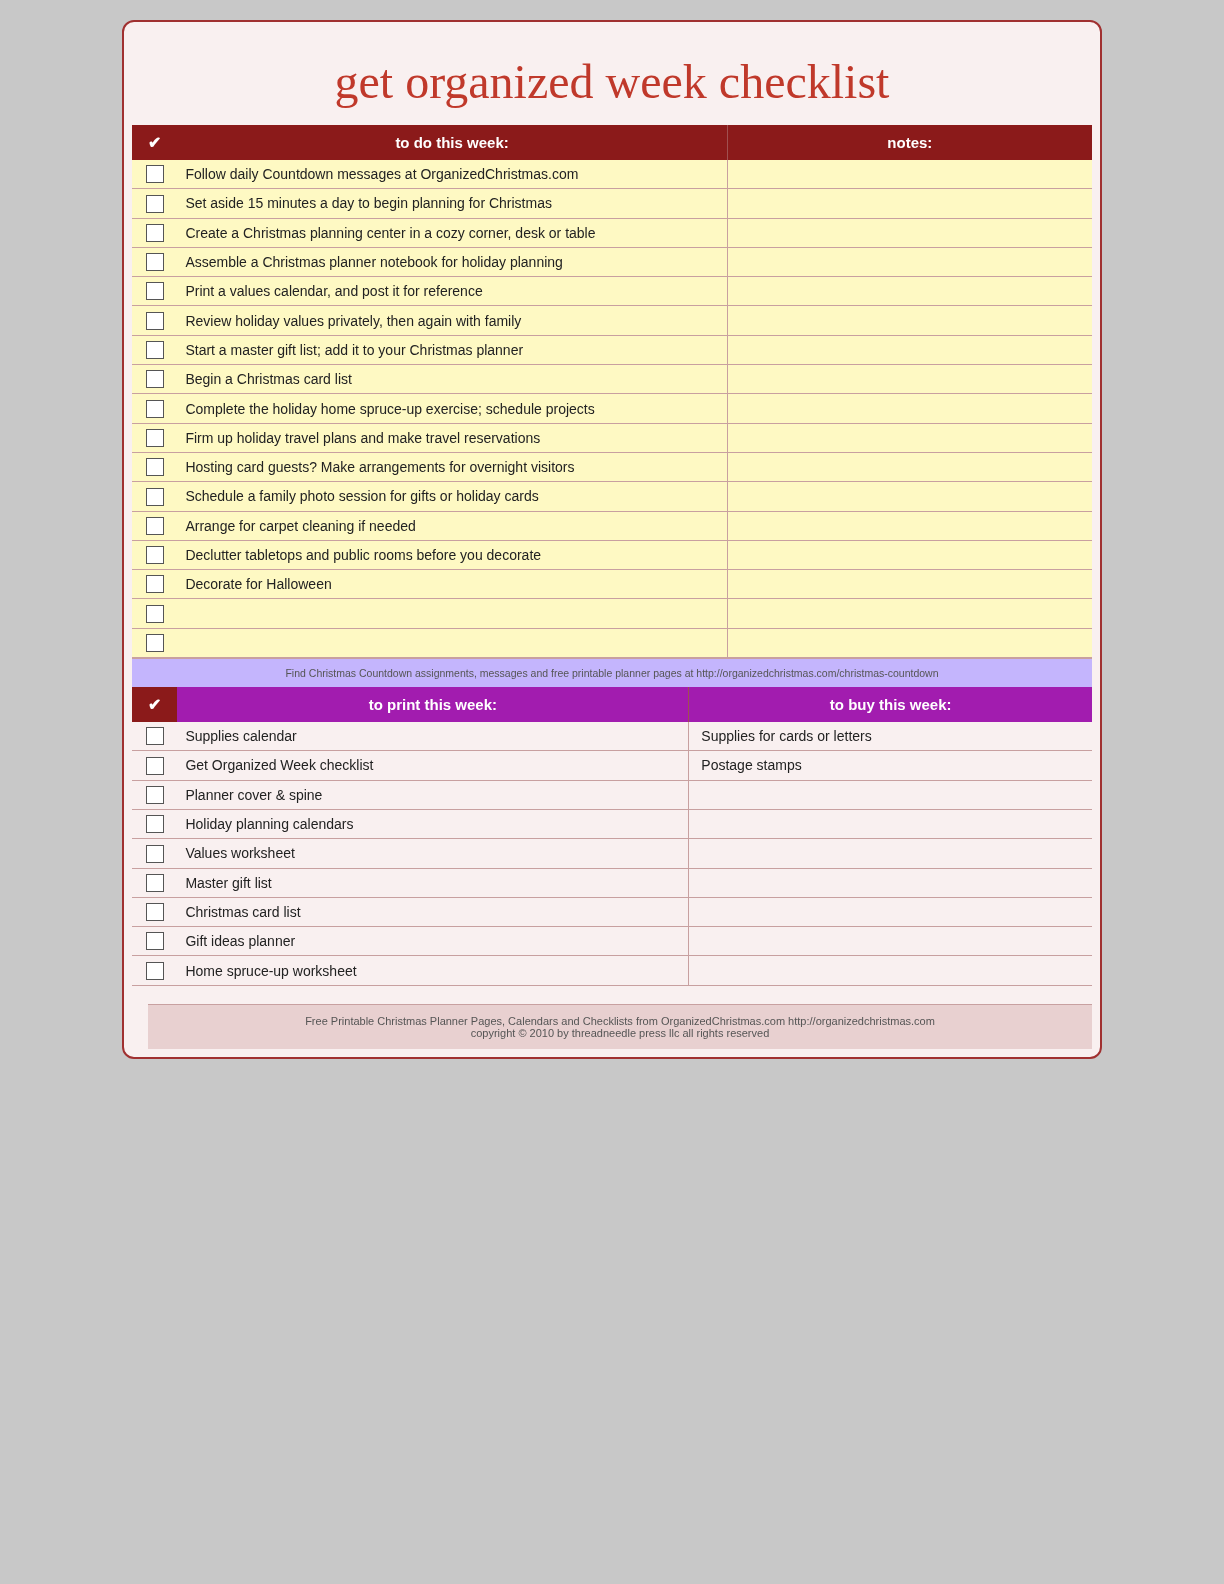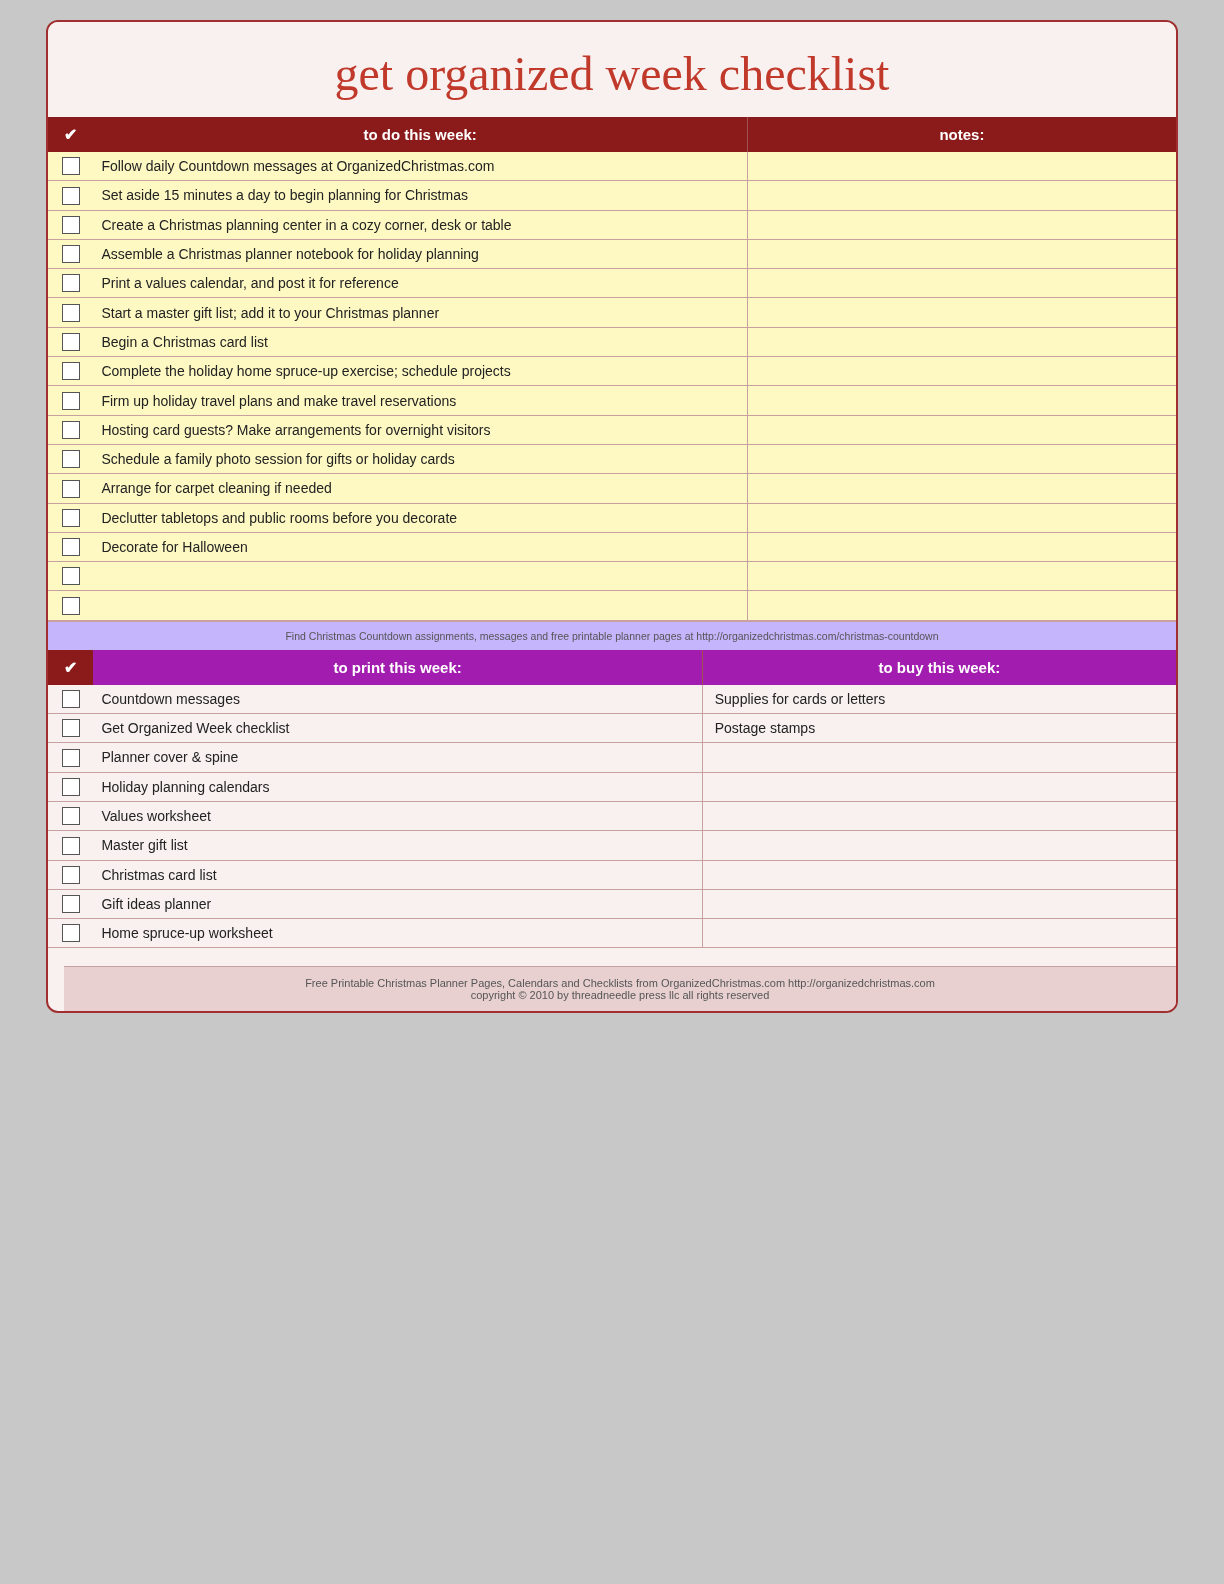--- a/index.html
+++ b/index.html
@@ -9,22 +9,22 @@
       justify-content: center;
       align-items: flex-start;
       min-height: 100vh;
       padding: 20px;
       font-family: Arial, sans-serif;
     }
     .page {
       background: #f9f0f0;
       border: 2px solid #a03030;
       border-radius: 12px;
-      width: 1132px;
-      padding: 0;
+      width: 980px;
+      padding: 8px;
       overflow: hidden;
     }
     .main-title {
       text-align: center;
       font-size: 48px;
       color: #c0392b;
       font-family: Georgia, serif;
       font-weight: normal;
       padding: 24px 20px 16px;
       background: #f9f0f0;
@@ -200,20 +200,27 @@
     <td class="check-cell">
       <span class="checkbox"></span>
     </td>
     <td class="item-cell">Print a values calendar, and post it for reference</td>
     <td class="notes-cell"></td>
   </tr>
         <tr class="checklist-row">
     <td class="check-cell">
       <span class="checkbox"></span>
     </td>
+    <td class="item-cell">Review holiday values privately, then again with family</td>
+    <td class="notes-cell"></td>
+  </tr>
+        <tr class="checklist-row">
+    <td class="check-cell">
+      <span class="checkbox"></span>
+    </td>
     <td class="item-cell">Start a master gift list; add it to your Christmas planner</td>
     <td class="notes-cell"></td>
   </tr>
         <tr class="checklist-row">
     <td class="check-cell">
       <span class="checkbox"></span>
     </td>
     <td class="item-cell">Begin a Christmas card list</td>
     <td class="notes-cell"></td>
   </tr>
@@ -293,21 +300,21 @@
         </td>
         <td class="print-col">to print this week:</td>
         <td class="buy-col">to buy this week:</td>
       </tr>
     </thead>
     <tbody id="bottom-tbody">
     <tr class="bottom-row">
     <td class="check-cell" style="width:40px; text-align:center;">
       <span class="checkbox"></span>
     </td>
-    <td class="item-cell">Countdown messages</td>
+    <td class="item-cell">Supplies calendar</td>
     <td class="buy-cell">Supplies for cards or letters</td>
   </tr>
         <tr class="bottom-row">
     <td class="check-cell" style="width:40px; text-align:center;">
       <span class="checkbox"></span>
     </td>
     <td class="item-cell">Get Organized Week checklist</td>
     <td class="buy-cell">Postage stamps</td>
   </tr>
         <tr class="bottom-row">

